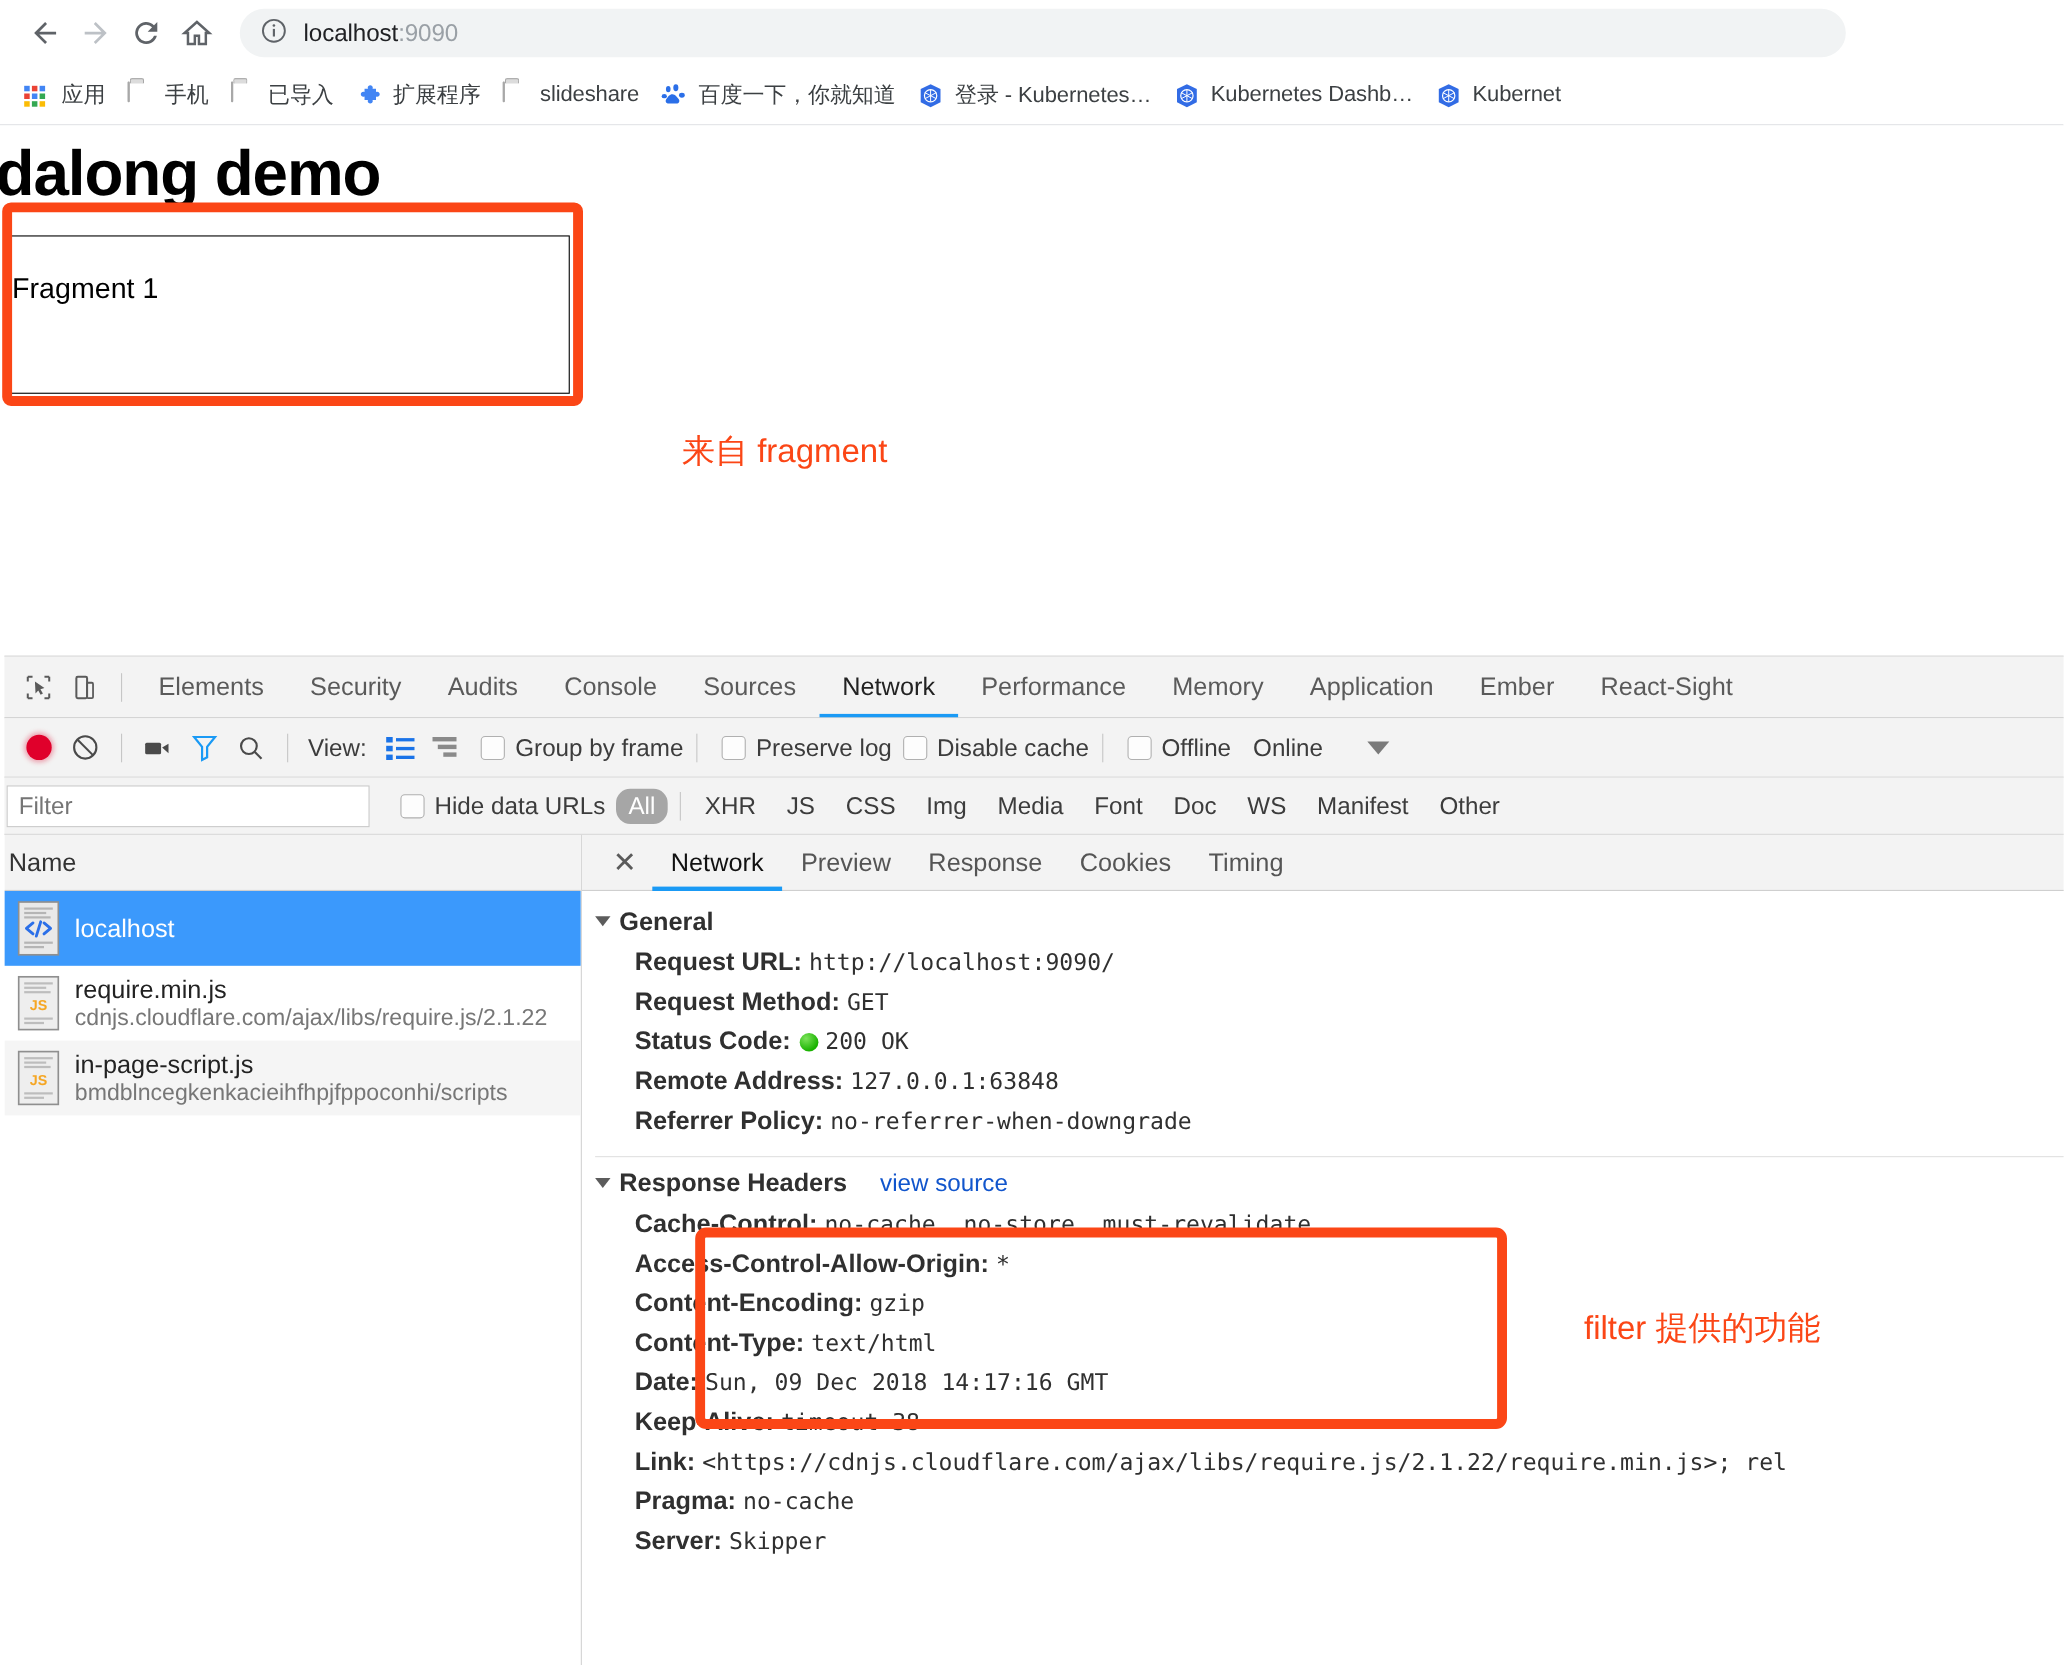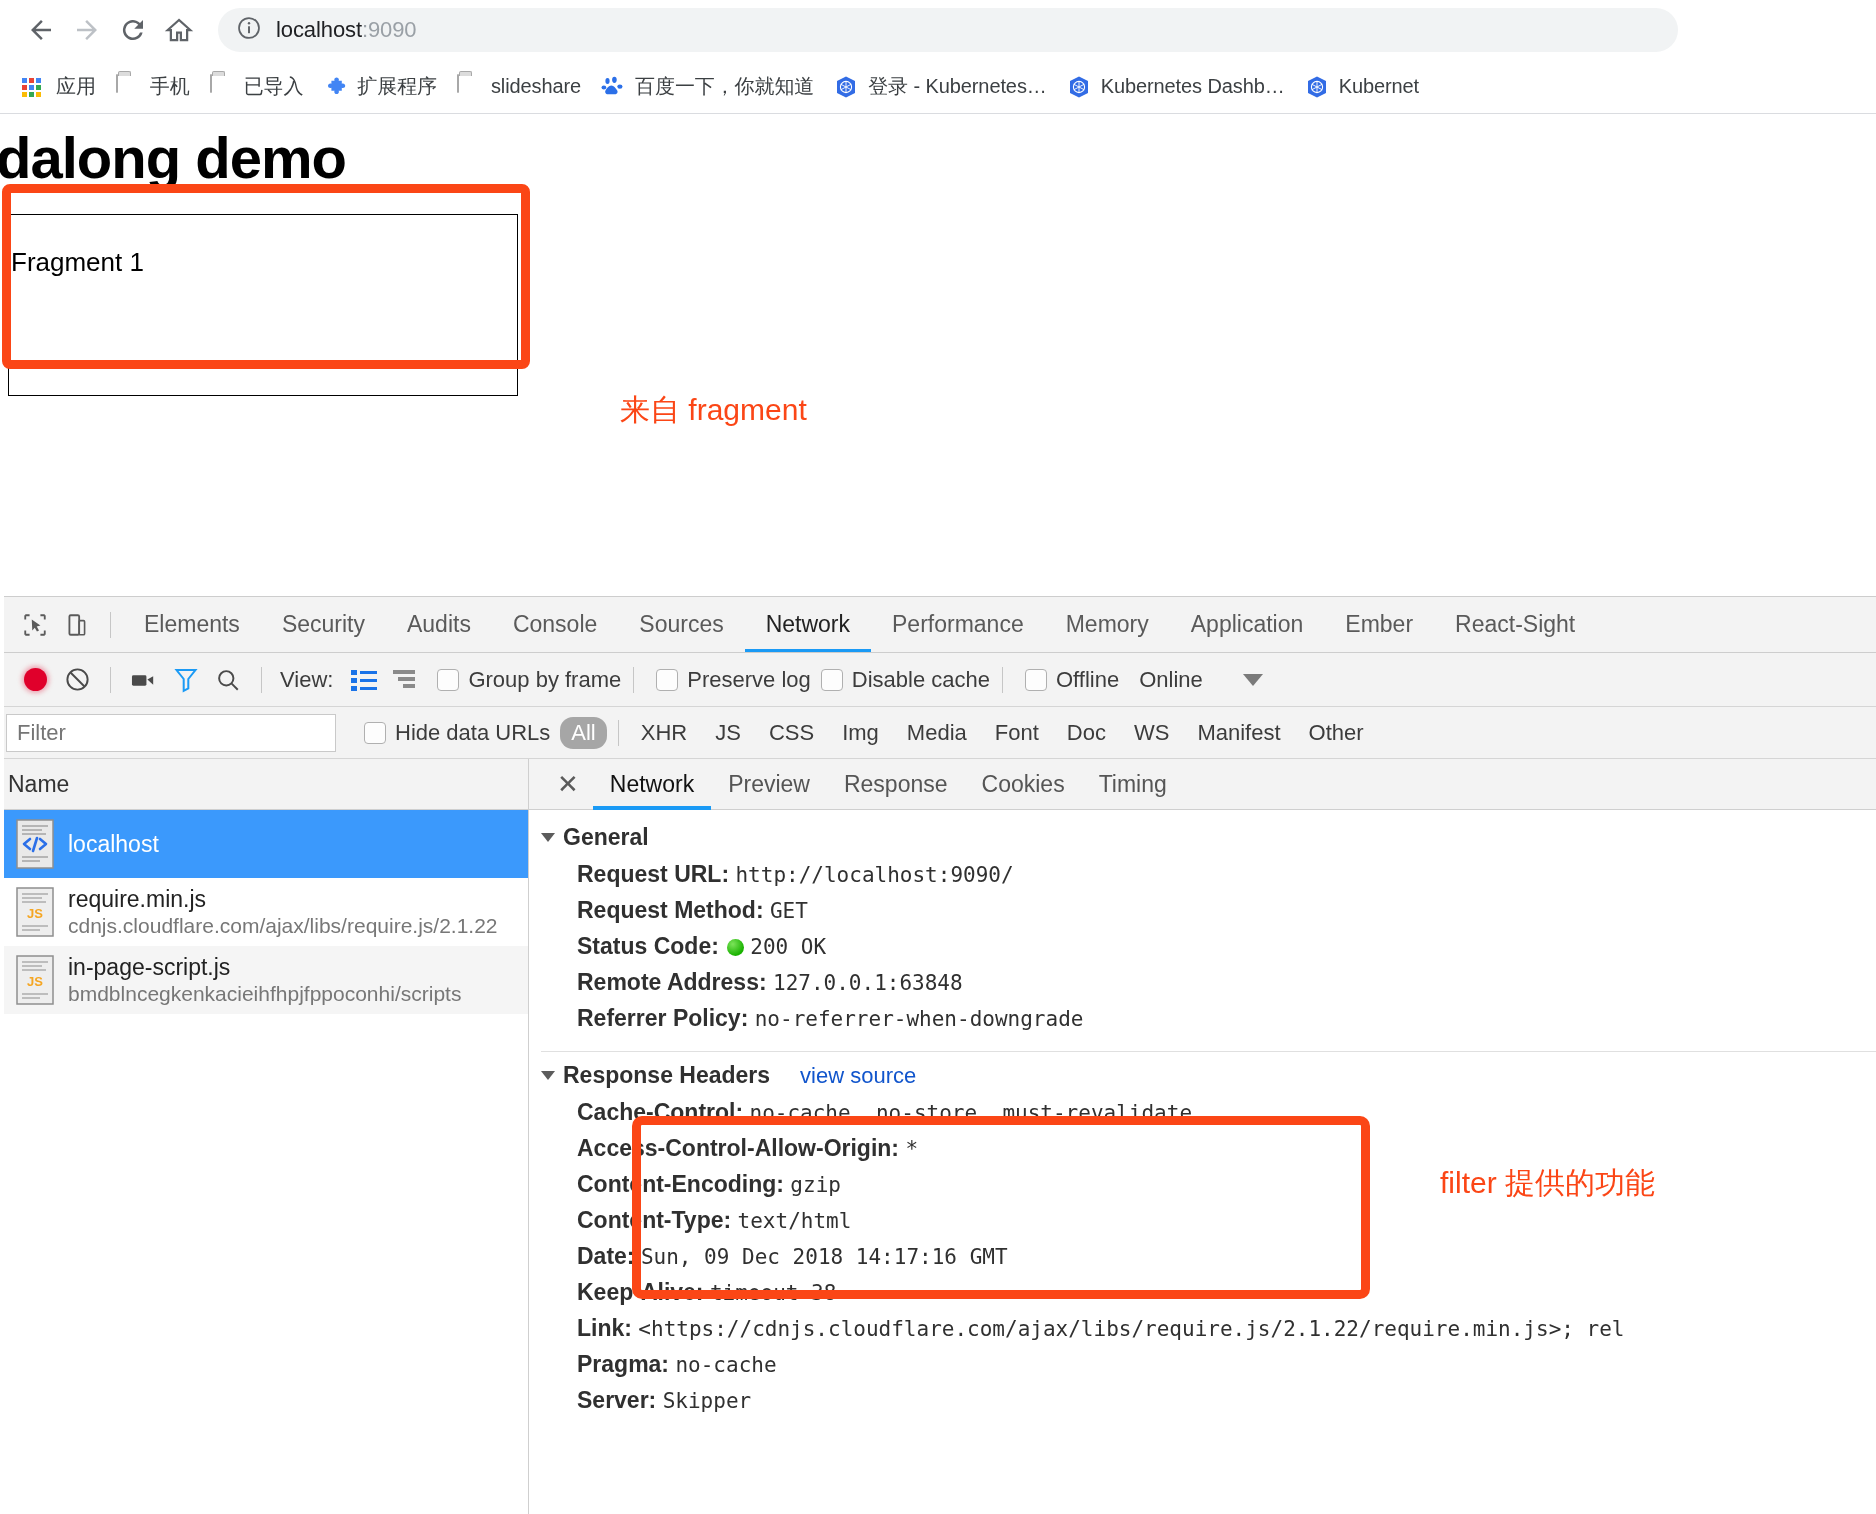--- a/index.html
+++ b/index.html
@@ -106,21 +106,21 @@
     color: #000000;
     margin: 14px 0 0 -4px;
     line-height: 1.05;
     letter-spacing: -1px;
   }
   .fragment-box {
     position: absolute;
     left: 8px;
     top: 100px;
     width: 510px;
-    height: 182px;
+    height: 144px;
     border: 1px solid #000000;
     background: #ffffff;
   }
   .fragment-text {
     font-size: 26px;
     color: #000000;
     padding: 32px 0 0 2px;
   }
   .annot-1 {
     position: absolute;
@@ -365,21 +365,21 @@
     width: 738px;
     height: 183px;
     border: 9px solid #fb4616;
     border-radius: 10px;
     pointer-events: none;
     z-index: 40;
   }
   .annot-2 {
     position: absolute;
     left: 1440px;
-    top: 1163px;
+    top: 1187px;
     font-size: 30px;
     color: #fb4616;
     white-space: nowrap;
     z-index: 41;
   }
 </style>
 </head>
 <body>
 
 <div id="root">

